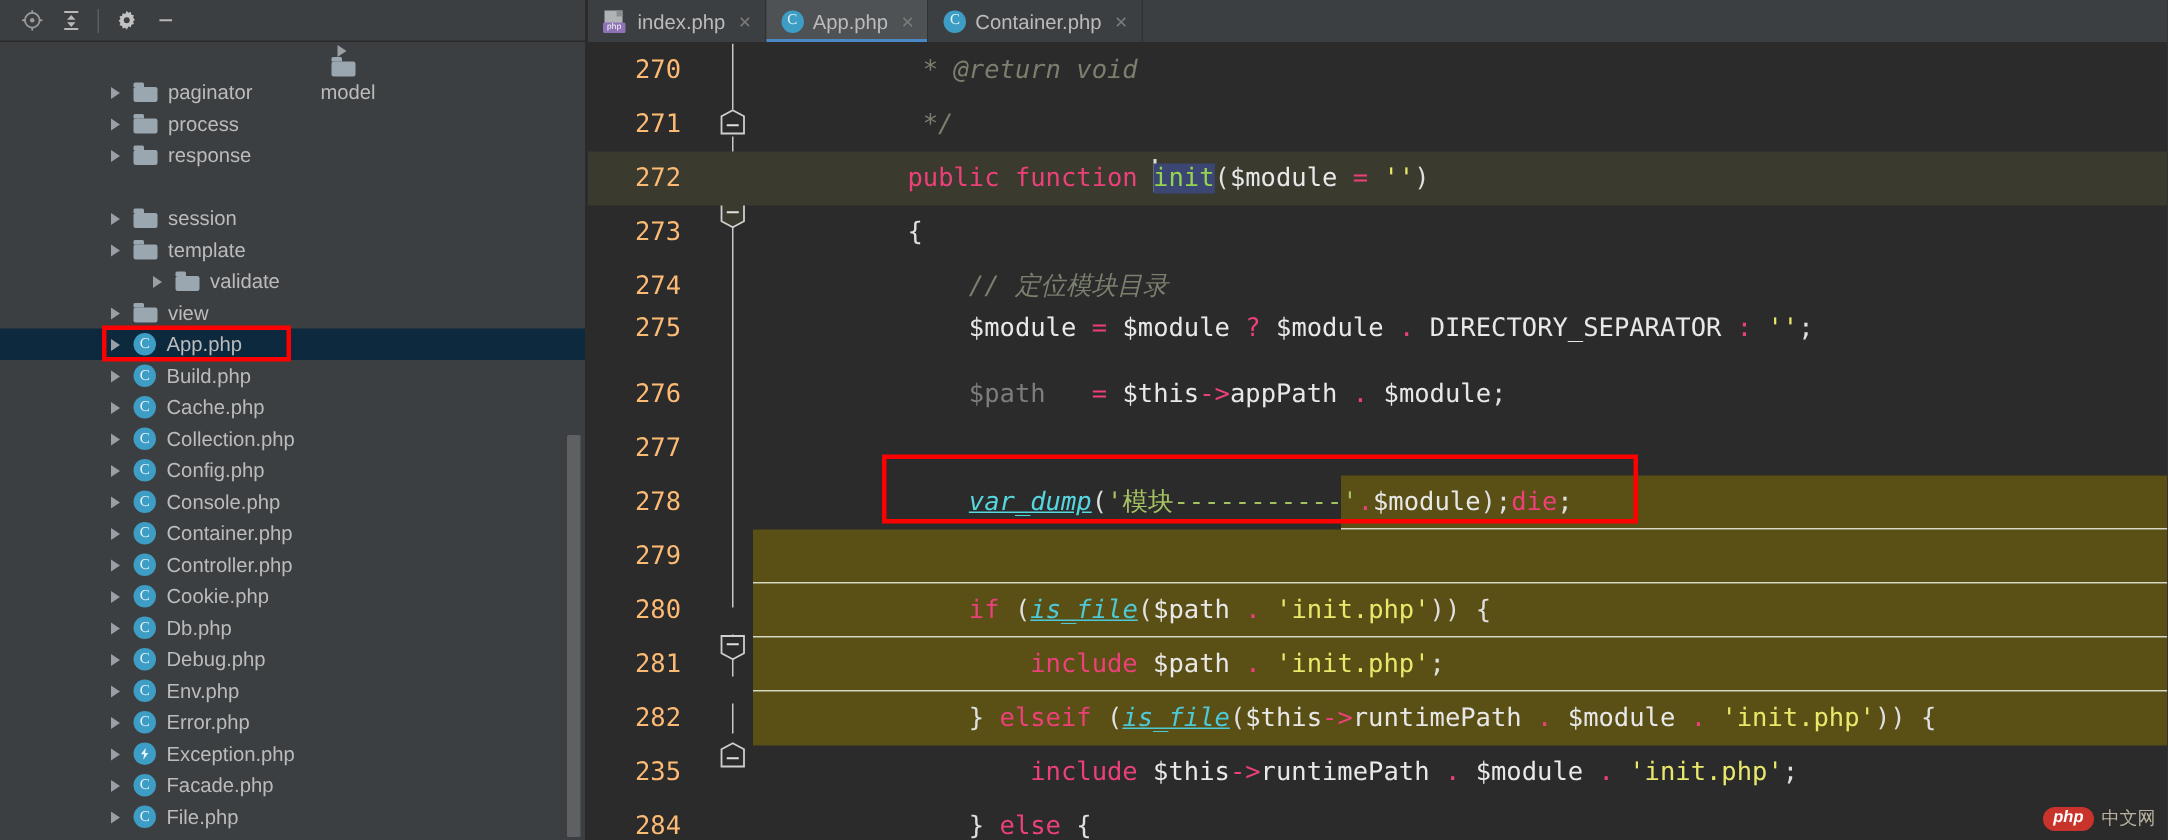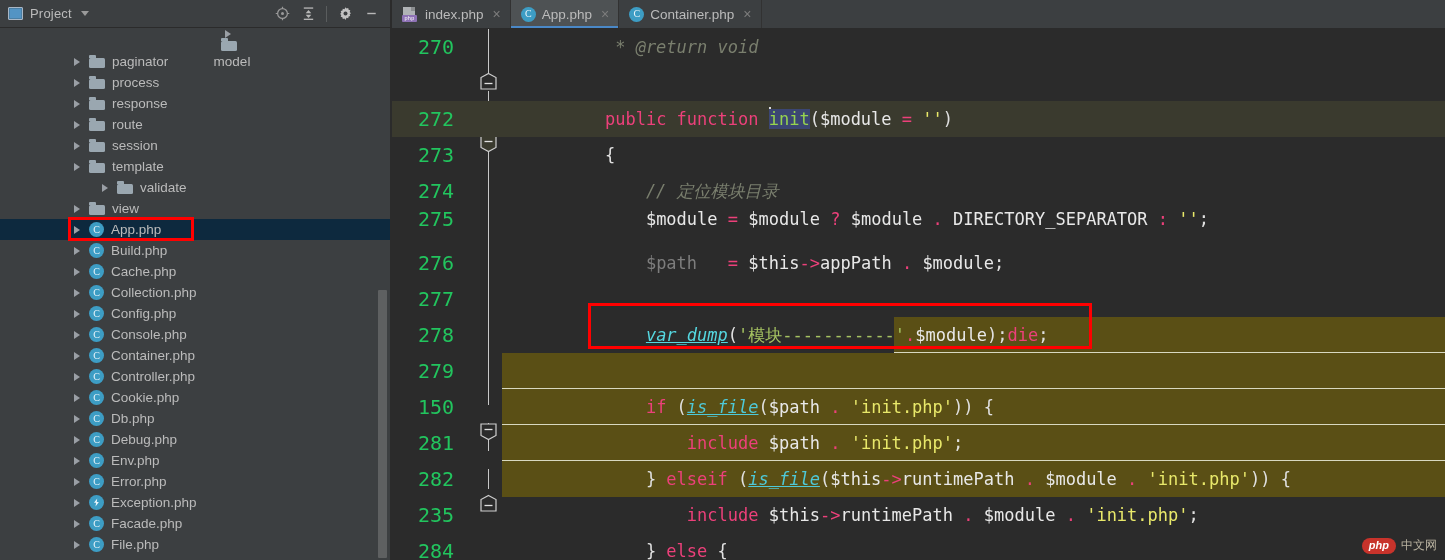--- a/index.html
+++ b/index.html
@@ -229,22 +229,22 @@
     display: flex;
     align-items: center;
     white-space: pre;
   }
   .code-line.current { background: #3a3a2e; }
   .ln {
     position: absolute; left: 0; top: 0;
     width: 62px; height: 36px;
     line-height: 36px;
     text-align: right;
-    color: #22c55e;
-    font-size: 20px;
+    color: #fdba74;
+    font-size: 17px;
     font-family: "DejaVu Sans Mono", monospace;
   }
   .code-text {
     margin-left: 110px;
     line-height: 36px;
     color: #a9b7c6;
   }
   
   #fold-col {
     position: absolute; left: 0; top: 0; width: 110px; bottom: 0;
@@ -327,25 +327,20 @@
   }
 </style>
 </head>
 <body>
 
 <div id="app">
 
   <div id="project-panel">
 
     <div id="project-header">
-      <div class="title-wrap">
-        <span class="win-icon"></span>
-        <span id="project-title">Project</span>
-        <span class="caret-down"></span>
-      </div>
       <div class="tools">
         <div class="hdr-btn">
           <svg width="15" height="15" viewBox="0 0 16 16">
             <circle cx="8" cy="8" r="5.2" fill="none" stroke="#9a9a9a" stroke-width="1.3"></circle>
             <circle cx="8" cy="8" r="1.6" fill="#9a9a9a"></circle>
             <path d="M8 0.8V3.2M8 12.8V15.2M0.8 8H3.2M12.8 8H15.2" stroke="#9a9a9a" stroke-width="1.3"></path>
           </svg>
         </div>
         <div class="hdr-btn">
           <svg width="15" height="15" viewBox="0 0 16 16">
@@ -388,25 +383,20 @@
         </div>
         <div class="tree-row" style="position: absolute; left: 0px; right: 0px; top: 44px;">
           <span class="arrow"></span>
           <span class="ico-folder"></span>
           <span class="label">process</span>
         </div>
         <div class="tree-row" style="position: absolute; left: 0px; right: 0px; top: 65px;">
           <span class="arrow"></span>
           <span class="ico-folder"></span>
           <span class="label">response</span>
-        </div>
-        <div class="tree-row" style="position: absolute; left: 0px; right: 0px; top: 86px;">
-          <span class="arrow"></span>
-          <span class="ico-folder"></span>
-          <span class="label">route</span>
         </div>
         <div class="tree-row" style="position: absolute; left: 0px; right: 0px; top: 107px;">
           <span class="arrow"></span>
           <span class="ico-folder"></span>
           <span class="label">session</span>
         </div>
         <div class="tree-row" style="position: absolute; left: 0px; right: 0px; top: 128px;">
           <span class="arrow"></span>
           <span class="ico-folder"></span>
           <span class="label">template</span>
@@ -578,20 +568,24 @@
             <path d="M5.5 11.5H13.5" stroke="#e0e0e0" stroke-width="1.3"></path>
           </svg>
         </div>
 
       </div>
 
       <div class="code-line" style="top: 0px; position: absolute; left: 0px; right: 0px;">
         <span class="ln">270</span>
         <span class="code-text"><span class="cmt">     * @return void</span></span>
       </div>
+      <div class="code-line" style="position: absolute; left: 0px; right: 0px; top: 36px;">
+        <span class="ln">271</span>
+        <span class="code-text"><span class="cmt">     */</span></span>
+      </div>
       <div class="code-line current" style="position: absolute; left: 0px; right: 0px; top: 72px;">
         <span class="ln">272</span>
         <span class="code-text"><span class="plain">    </span><span class="kw2">public function </span><span class="caret"></span><span class="sel-init">init</span><span class="plain">(</span><span class="var">$module</span><span class="plain"> </span><span class="op">=</span><span class="plain"> </span><span class="str-y">''</span><span class="plain">)</span></span>
       </div>
       <div class="code-line" style="position: absolute; left: 0px; right: 0px; top: 108px;">
         <span class="ln">273</span>
         <span class="code-text"><span class="plain">    {</span></span>
       </div>
       <div class="code-line" style="position: absolute; left: 0px; right: 0px; top: 144px;">
         <span class="ln">274</span>
@@ -610,21 +604,21 @@
         <span class="code-text"></span>
       </div>
       <div class="code-line" style="position: absolute; left: 0px; right: 0px; top: 288px;">
         <span class="ln">278</span>
         <span class="code-text"><span class="plain">        </span><span class="fn">var_dump</span><span class="plain">(</span><span class="str">'模块-----------'</span><span class="op">.</span><span class="var">$module</span><span class="plain">);</span><span class="kw2">die</span><span class="plain">;</span></span>
       </div>
       <div class="code-line" style="position: absolute; left: 0px; right: 0px; top: 324px;">
         <span class="ln">279</span>
       </div>
       <div class="code-line" style="position: absolute; left: 0px; right: 0px; top: 360px;">
-        <span class="ln">150</span>
+        <span class="ln">280</span>
         <span class="code-text"><span class="plain">        </span><span class="kw2">if</span><span class="plain"> (</span><span class="fn2">is_file</span><span class="plain">(</span><span class="var">$path</span><span class="plain"> </span><span class="op">.</span><span class="plain"> </span><span class="str-y">'init.php'</span><span class="plain">)) {</span></span>
       </div>
       <div class="code-line" style="position: absolute; left: 0px; right: 0px; top: 396px; align-items: flex-end;">
         <span class="ln">281</span>
         <span class="code-text"><span class="plain">            </span><span class="kw2">include</span><span class="plain"> </span><span class="var">$path</span><span class="plain"> </span><span class="op">.</span><span class="plain"> </span><span class="str-y">'init.php'</span><span class="plain">;</span></span>
       </div>
       <div class="code-line" style="position: absolute; left: 0px; right: 0px; top: 432px;">
         <span class="ln">282</span>
         <span class="code-text"><span class="plain">        } </span><span class="kw2">elseif</span><span class="plain"> (</span><span class="fn2">is_file</span><span class="plain">(</span><span class="var">$this</span><span class="op">-&gt;</span><span class="var">runtimePath</span><span class="plain"> </span><span class="op">.</span><span class="plain"> </span><span class="var">$module</span><span class="plain"> </span><span class="op">.</span><span class="plain"> </span><span class="str-y">'init.php'</span><span class="plain">)) {</span></span>
       </div>

